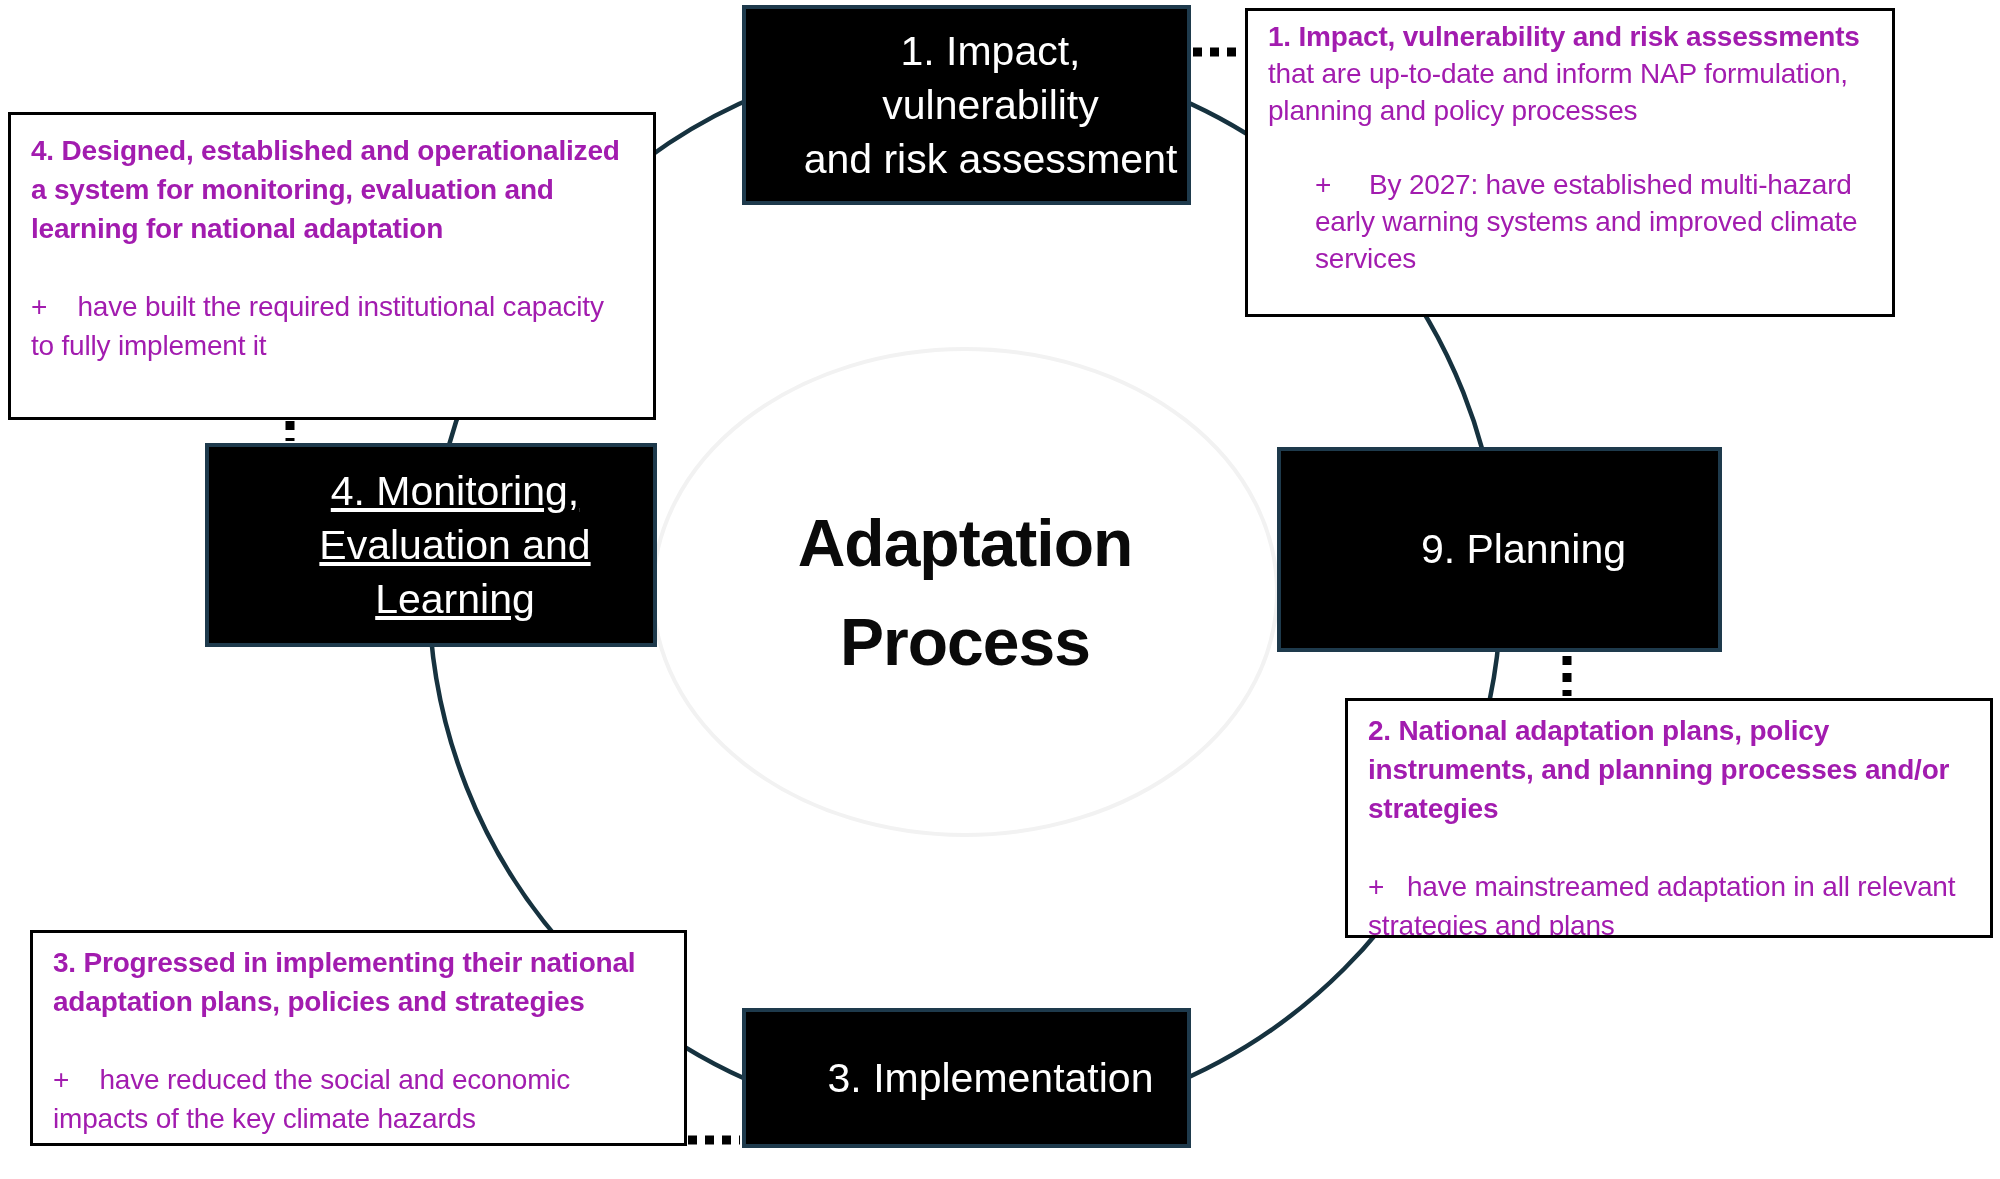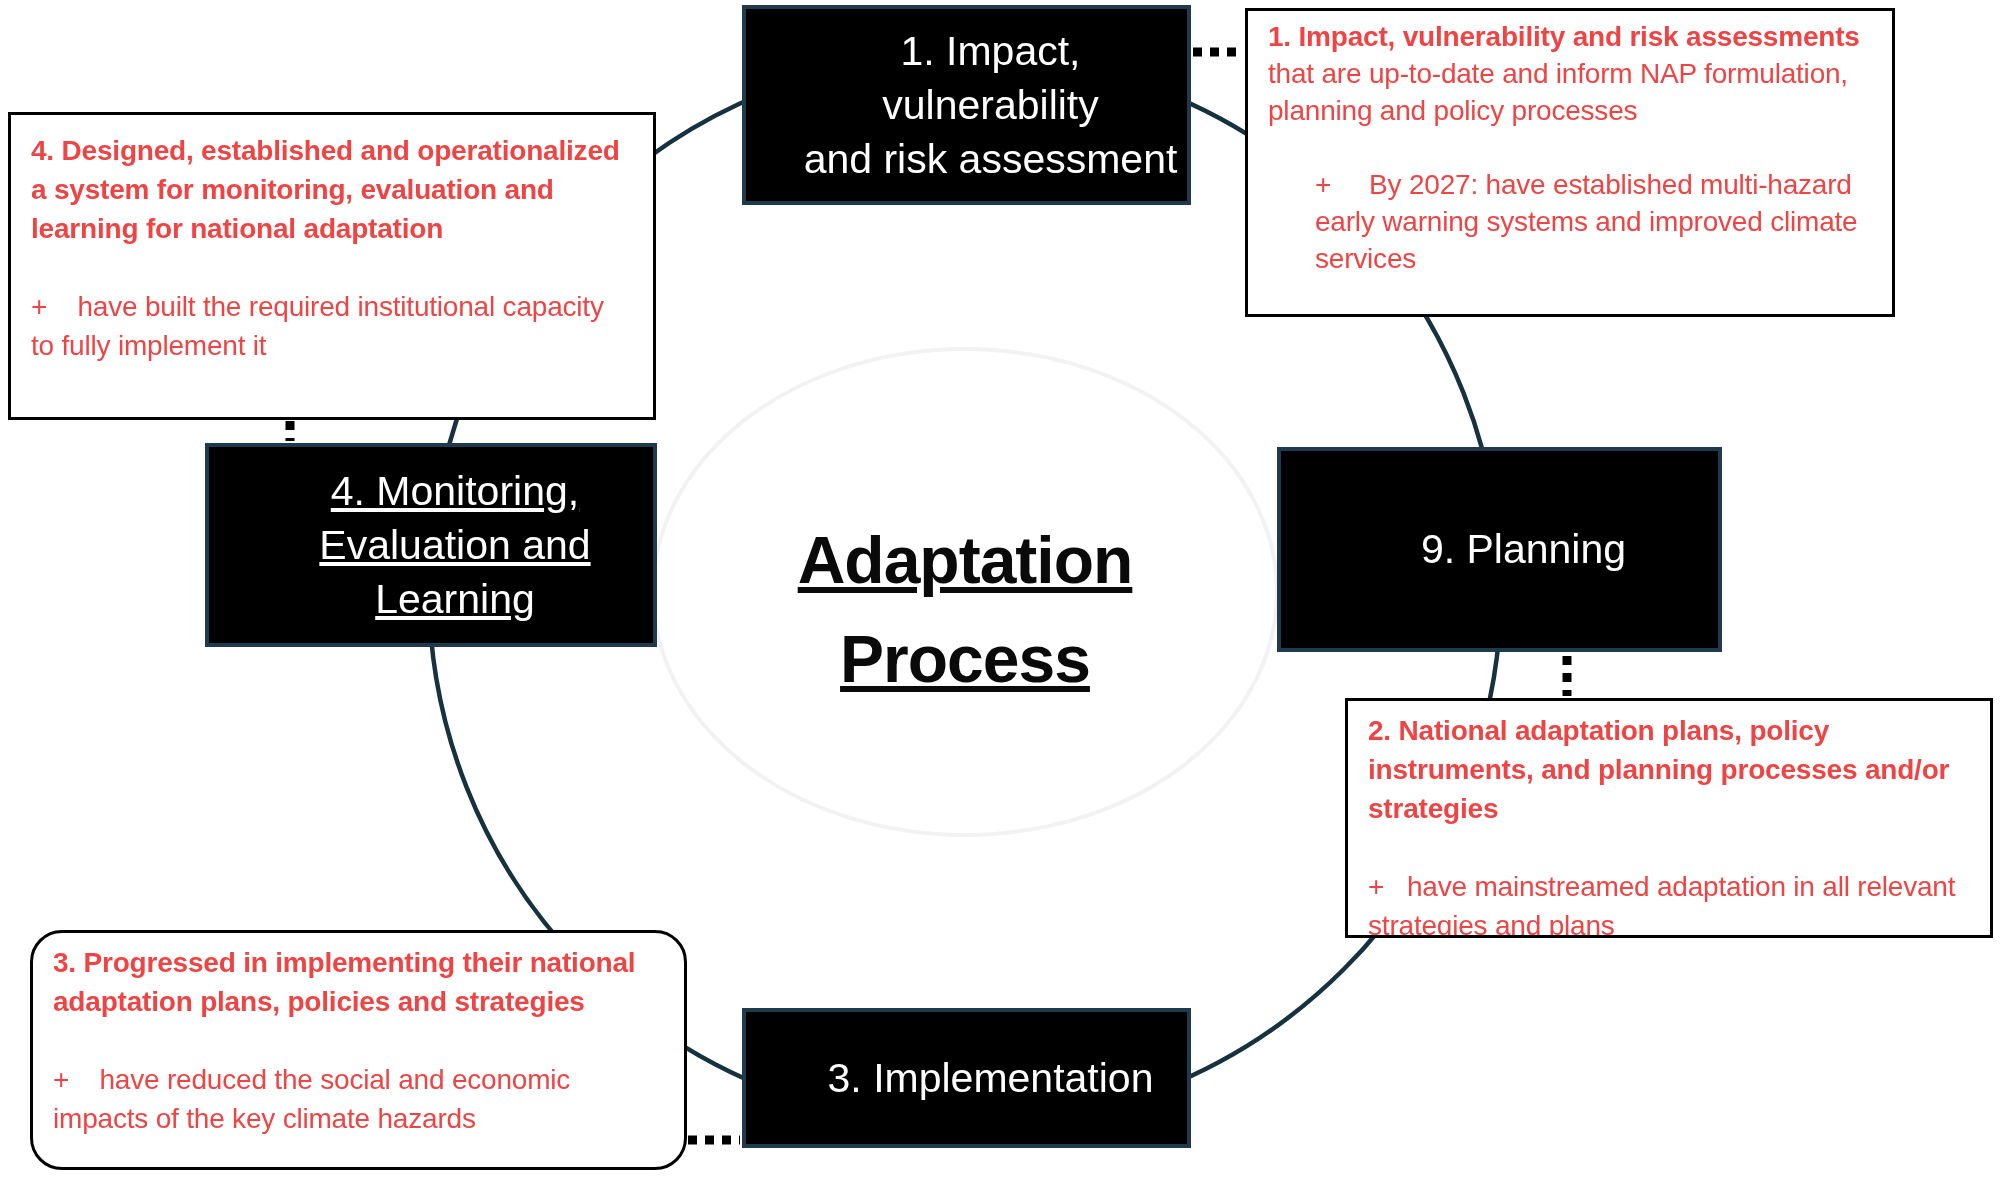--- a/index.html
+++ b/index.html
@@ -11,30 +11,29 @@
     background: #ffffff;
     font-family: "Liberation Sans", "DejaVu Sans", sans-serif;
   }
   .layer {
     position: absolute;
     left: 0; top: 0;
     width: 2000px; height: 1179px;
   }
   .center-title {
     position: absolute;
-    left: 615px; top: 511px;
+    left: 615px; top: 494px;
     width: 700px;
     text-align: center;
     font-size: 66px;
     font-weight: bold;
     letter-spacing: -1px;
     line-height: 99px;
     color: #0a0a0a;
     white-space: pre-line;
-    text-decoration: underline;
   }
   .stage {
     position: absolute;
     background: #000000;
     border: 4px solid #1e3a4c;
     box-sizing: border-box;
     display: flex;
     align-items: center;
     justify-content: center;
     text-align: center;
@@ -46,33 +45,33 @@
   }
   .stage-1 { left: 742px;  top: 5px;   width: 449px; height: 200px; }
   .stage-2 { left: 1277px; top: 447px; width: 445px; height: 205px; }
   .stage-3 { left: 742px;  top: 972px; width: 449px; height: 140px; margin-top: 36px; }
   .stage-4 { left: 205px;  top: 443px; width: 452px; height: 204px; text-decoration: underline; }
   .note {
     position: absolute;
     background: #ffffff;
     border: 3px solid #000000;
     box-sizing: border-box;
-    color: #ef4444;
+    color: #a21caf;
     font-size: 28px;
     letter-spacing: -0.2px;
     line-height: 39px;
     padding: 10px 20px 8px 20px;
     overflow: hidden;
   }
   .note p { margin: 0; }
   .note .plus { margin-top: 39px; }
   .note-1 { left: 1245px; top: 8px;   width: 650px; height: 309px; line-height: 37px; padding-top: 7px; }
   .note-1 .plus { margin-top: 37px; margin-left: 47px; }
   .note-2 { left: 1345px; top: 698px; width: 648px; height: 240px; }
-  .note-3 { left: 30px;   top: 930px; width: 657px; height: 240px; border-radius: 32px; }
+  .note-3 { left: 30px;   top: 930px; width: 657px; height: 216px; }
   .note-4 { left: 8px;    top: 112px; width: 648px; height: 308px; padding-top: 16px; }
   .note b { font-weight: bold; }
 </style>
 </head>
 <body>
 
 <div class="diagram">
 
   <svg class="layer" viewBox="0 0 2000 1179">
     <ellipse cx="965" cy="592" rx="312" ry="243" fill="none" stroke-width="4" stroke="#f2f2f2"></ellipse>

